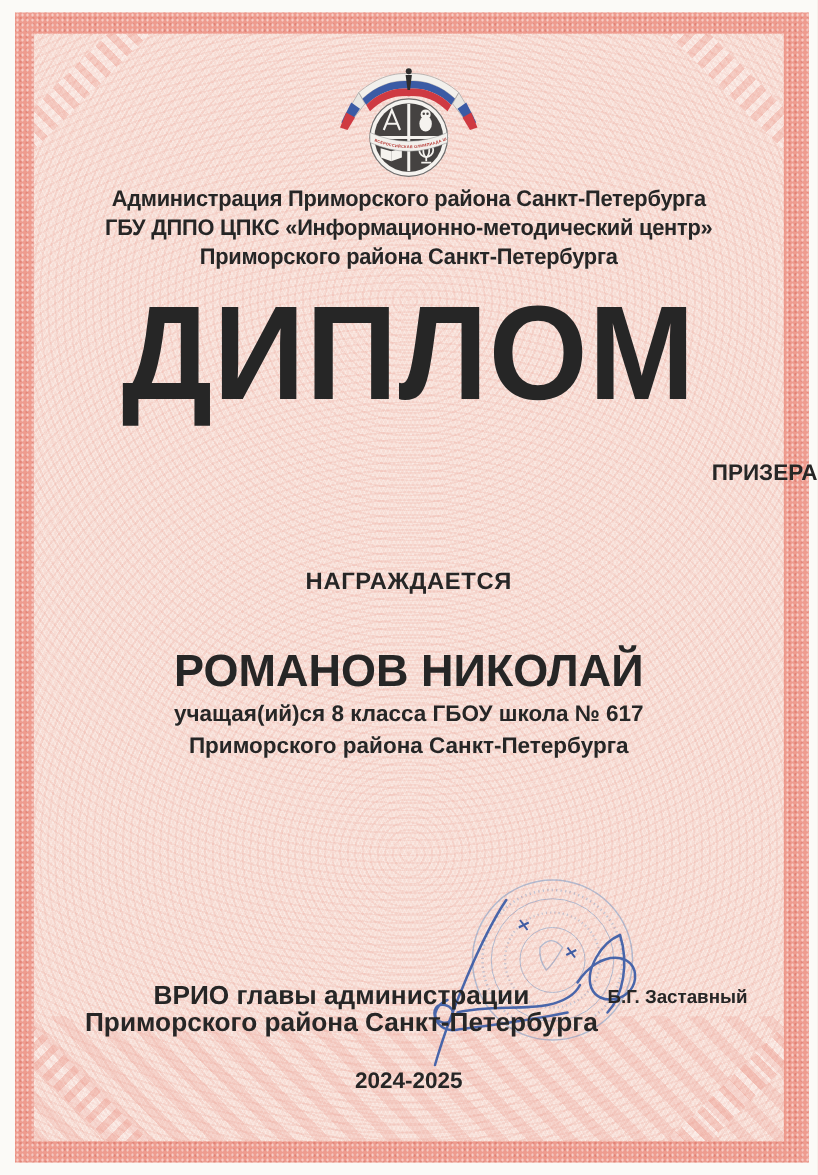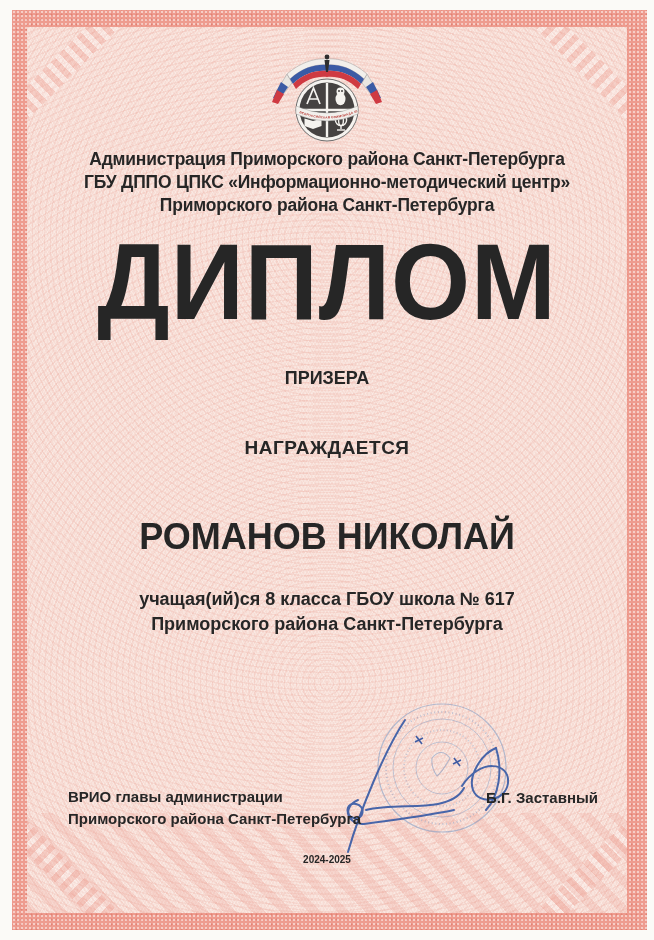--- a/index.html
+++ b/index.html
@@ -43,27 +43,27 @@
   .corner-br{right:-42px;bottom:26px;transform:rotate(-45deg);}
   .bottom-stripes{
     position:absolute;left:0;right:0;bottom:0;height:100px;opacity:.55;
     background:repeating-linear-gradient(45deg, rgba(236,160,148,.45) 0 9px, rgba(255,255,255,0) 9px 20px);
   }
   
   .content{position:absolute;inset:0;color:#262626;}
   .txt{position:absolute;left:0;width:100%;text-align:center;font-weight:bold;}
   .header-block{top:148px;font-size:18px;line-height:23px;letter-spacing:-0.2px;transform:scaleX(.97);}
   .title{top:231px;font-size:107px;line-height:102px;letter-spacing:1px;transform:scaleX(.95);}
-  .award-block{top:366px;font-size:18px;line-height:24px;}
-  .awarded{top:436px;font-size:19px;line-height:24px;letter-spacing:.5px;}
+  .award-block{top:366px;font-size:18px;line-height:24px;text-align:right;}
+  .awarded{top:454px;font-size:19px;line-height:24px;letter-spacing:.5px;}
   .name{top:517px;font-size:36px;line-height:40px;}
-  .details-block{top:587px;font-size:18px;line-height:25px;text-align:center;}
-  .official-left{position:absolute;left:68px;top:786px;font-weight:bold;font-size:15px;line-height:22px;text-align:left;}
+  .details-block{top:559px;font-size:18px;line-height:25px;text-align:center;}
+  .official-left{position:absolute;left:68px;top:786px;font-weight:bold;font-size:21px;line-height:22px;text-align:center;}
   .official-name{position:absolute;right:56px;top:789px;font-weight:bold;font-size:15px;text-align:center;}
-  .year{top:854px;font-size:10px;text-align:center;}
+  .year{top:854px;font-size:18px;text-align:center;}
   .emblem{position:absolute;left:267px;top:52px;width:120px;height:94px;}
   .sig{position:absolute;left:330px;top:688px;width:200px;height:168px;}
 </style>
 </head>
 <body>
 
 <div class="page">
 
   <div class="band"></div>
 

